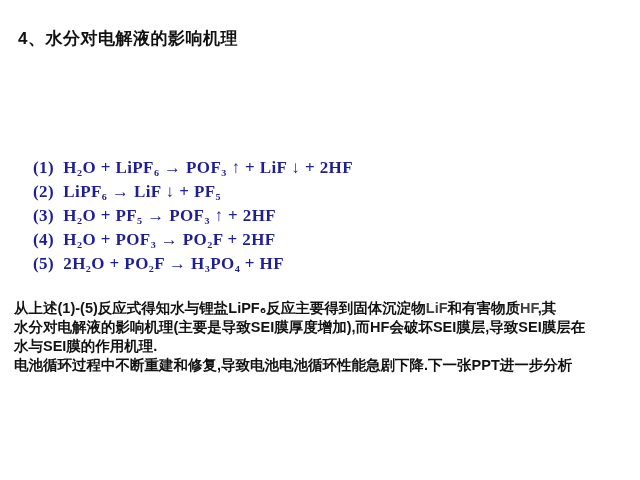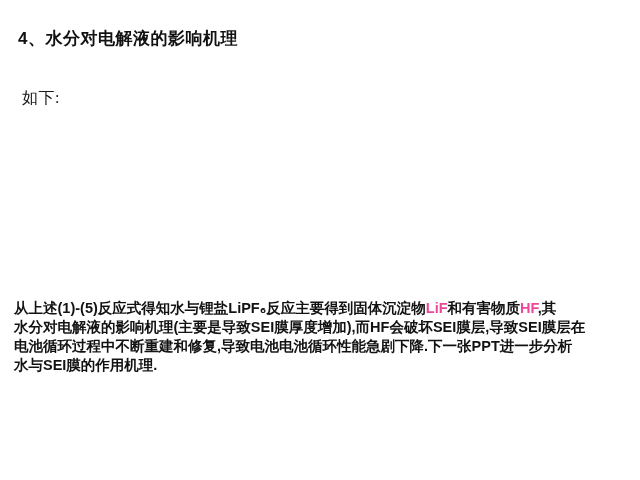--- a/index.html
+++ b/index.html
@@ -66,34 +66,40 @@
     top: 299px;
     width: 618px;
     margin: 0;
     font-family: "Liberation Sans", sans-serif;
     font-size: 14.5px;
     font-weight: bold;
     color: #121212;
     line-height: 19px;
   }
   .analysis-line { display: block; white-space: pre; }
-  .hl { color: #ec4899; margin-top: 32px; }
+  .hl { color: #404040; margin-top: 32px; }
 </style>
 </head>
 <body>
 
 <div class="slide">
 
   <h1 class="title">4、水分对电解液的影响机理</h1>
 
   <p class="intro">
-    <span class="intro-line">如下:</span>
   </p>
 
+  <div class="equations">
+    <div class="eq">(1)  H₂O + LiPF₆ → POF₃ ↑ + LiF ↓ + 2HF</div>
+    <div class="eq">(2)  LiPF₆ → LiF ↓ + PF₅</div>
+    <div class="eq">(3)  H₂O + PF₅ → POF₃ ↑ + 2HF</div>
+    <div class="eq">(4)  H₂O + POF₃ → PO₂F + 2HF</div>
+    <div class="eq">(5)  2H₂O + PO₂F → H₃PO₄ + HF</div>
+  </div>
 
   <p class="analysis">
     <span class="analysis-line"><span>从上述(1)-(5)反应式得知水与锂盐LiPF₆反应主要得到固体沉淀物</span><span class="hl">LiF</span><span>和有害物质</span><span class="hl">HF</span><span>,其</span></span>
     <span class="analysis-line">水分对电解液的影响机理(主要是导致SEI膜厚度增加),而HF会破坏SEI膜层,导致SEI膜层在</span>
+    <span class="analysis-line">水与SEI膜的作用机理.</span>
     <span class="analysis-line">电池循环过程中不断重建和修复,导致电池电池循环性能急剧下降.下一张PPT进一步分析</span>
-    <span class="analysis-line">水与SEI膜的作用机理.</span>
   </p>
 
 </div>
 
 </body></html>

